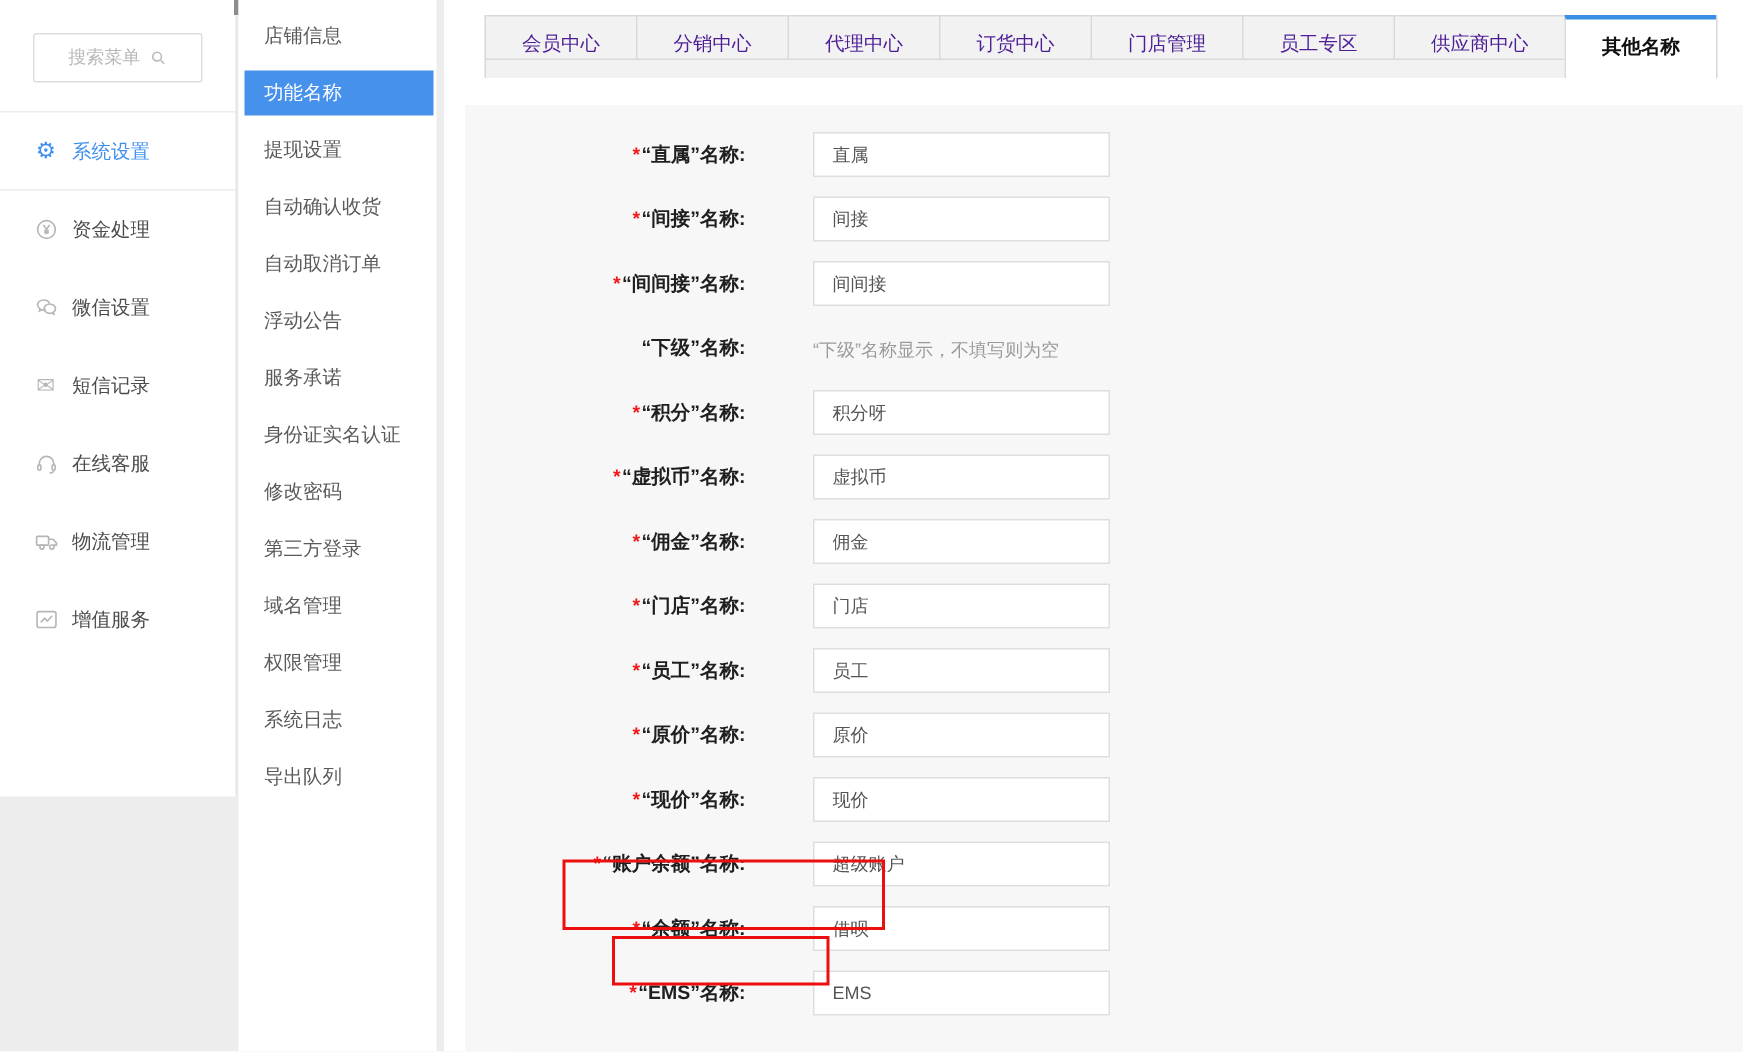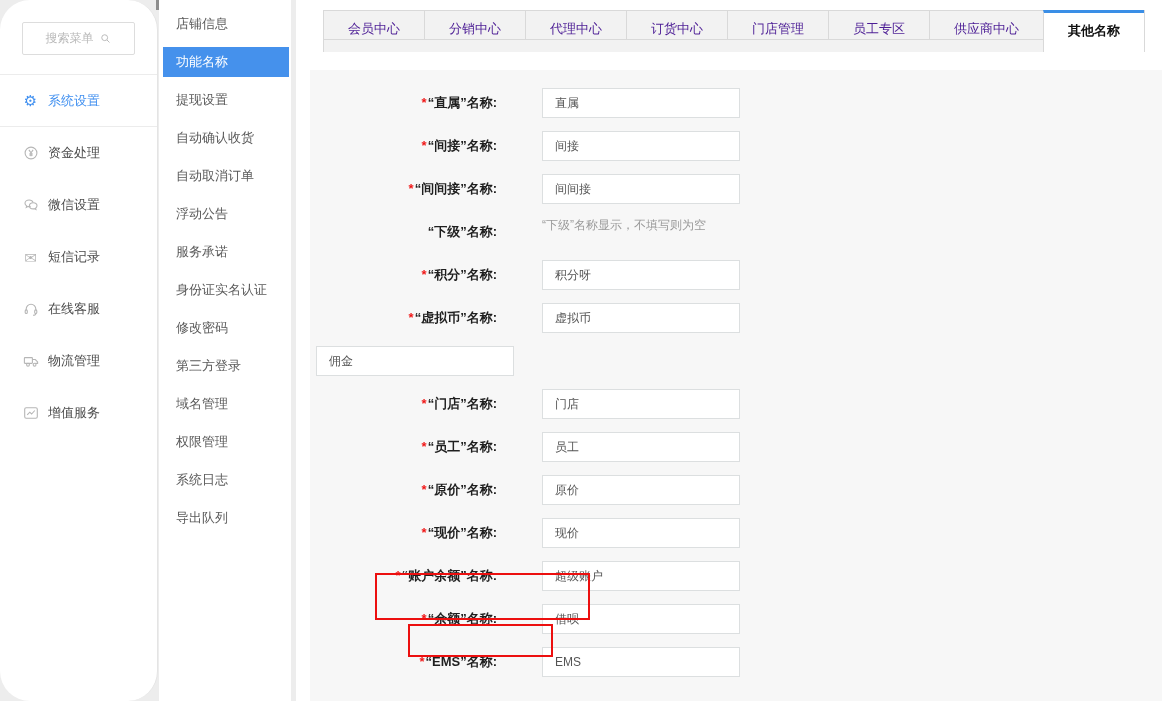--- a/index.html
+++ b/index.html
@@ -1,21 +1,21 @@
 <!DOCTYPE html>
 <html><head>
 <meta charset="utf-8">
 <style>
   * { margin:0; padding:0; box-sizing:border-box; }
   html,body { width:1162px; height:701px; }
   body { font-family:"Liberation Sans","DejaVu Sans",sans-serif; background:#fff; }
   .app { position:relative; width:1162px; height:701px; background:#ededed; overflow:hidden; }
 
   
-  .sidebar1 { position:absolute; left:0; top:0; width:158px; height:701px; background:#fff; border-right:1px solid #e4e4e4;border-radius:30px; }
+  .sidebar1 { position:absolute; left:0; top:0; width:158px; height:531px; background:#fff; border-right:1px solid #e4e4e4; }
   .searchbox { position:absolute; left:22px; top:22px; width:113px; height:33px; border:1px solid #ddd; border-radius:2px; background:#fff;
                display:flex; align-items:center; justify-content:center; gap:5px; color:#b9b9b9; font-size:12px; cursor:text; }
   .searchbox svg { width:13px; height:13px; }
   .menu1 { position:absolute; left:0; top:74px; width:100%; border-top:1px solid #ececec; }
   .m1-item { height:52px; display:flex; align-items:center; padding-left:22px; font-size:13px; color:#4c4c4c; cursor:pointer; }
   .m1-item .ic { width:17px; height:17px; margin-right:9px; color:#b6b6b6; display:flex; align-items:center; justify-content:center; font-size:15px; line-height:17px; }
   .m1-item svg { width:16px; height:16px; }
   .m1-item.active { color:#4190f0; border-bottom:1px solid #ececec; }
   .m1-item.active .ic { color:#4190f0; }
   .scroll-mark { position:absolute; left:156px; top:0; width:3px; height:10px; background:#8d8d8d; }
@@ -33,21 +33,21 @@
   .tab + .tab { border-left:1px solid #d9d9d9; }
   .tab.active { background:#fff; color:#111; font-weight:bold; border-top:3px solid #3a8ee6; border-bottom:none; height:42px; line-height:35px; }
 
   .panel { position:absolute; left:14px; top:70px; right:0; bottom:0; background:#f7f7f7; padding-top:18px; }
   .frow { display:flex; margin-bottom:13px;gap:39px; }
   .flabel { width:187px; text-align:right; font-size:13px; font-weight:bold; color:#1f1f1f; line-height:30px; white-space:nowrap; }
   .req { color:#f01818; margin-right:1px; font-weight:bold; }
   .fctl { margin-left:6px; display:flex; flex-direction:column; }
   .txt { width:198px; height:30px; border:1px solid #dcdfe0; border-radius:0; background:#fff; padding:0 12px; font-size:12px; color:#555;
          font-family:"Liberation Sans","DejaVu Sans",sans-serif; outline:none; }
-  .helper { margin-top:0; height:16px; font-size:12px; color:#9a9a9a; line-height:16px; }
+  .helper { margin-top:8px; height:16px; font-size:12px; color:#9a9a9a; line-height:16px; }
 
   
   .ann { position:absolute; border:2px solid #ec0f0f; background:transparent; pointer-events:none; z-index:9; }
   .ann1 { left:375px; top:573px; width:215px; height:47px; }
   .ann2 { left:408px; top:624px; width:145px; height:33px; }
 </style>
 </head>
 <body>
 
 <div class="app">
@@ -215,20 +215,21 @@
               <input class="txt" type="text" value="积分呀" style="">
             </div>
           </div>
           <div class="frow">
             <label class="flabel"><span class="req">*</span><span>“虚拟币”名称:</span></label>
             <div class="fctl">
               <input class="txt" type="text" value="虚拟币" style="">
             </div>
           </div>
           <div class="frow">
+            <label class="flabel"><span class="req">*</span><span>“佣金”名称:</span></label>
             <div class="fctl">
               <input class="txt" type="text" value="佣金" style="">
             </div>
           </div>
           <div class="frow">
             <label class="flabel"><span class="req">*</span><span>“门店”名称:</span></label>
             <div class="fctl">
               <input class="txt" type="text" value="门店" style="">
             </div>
           </div>

